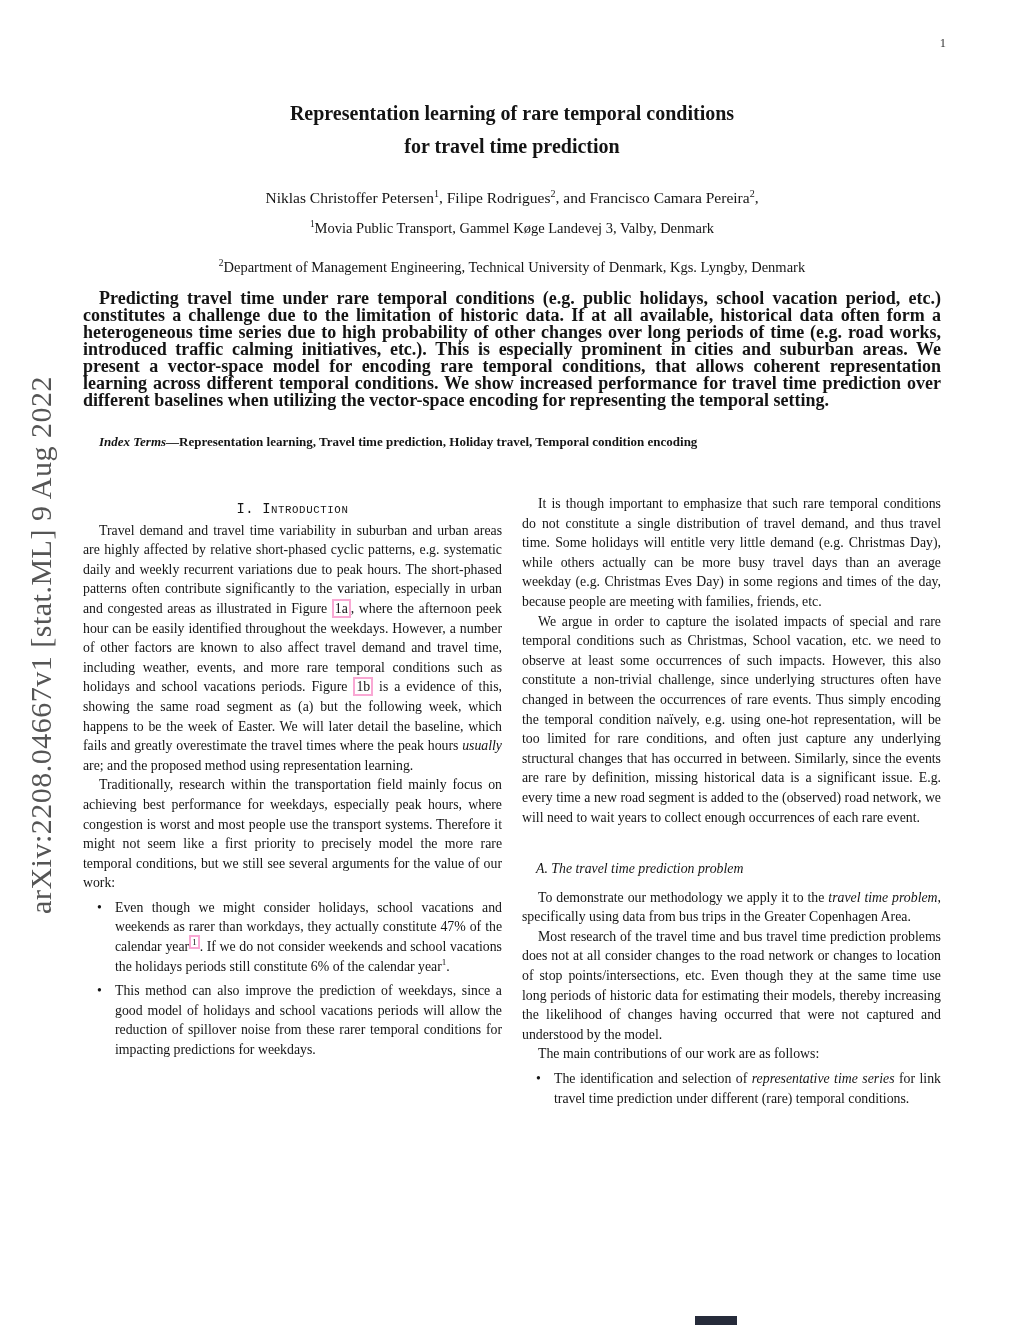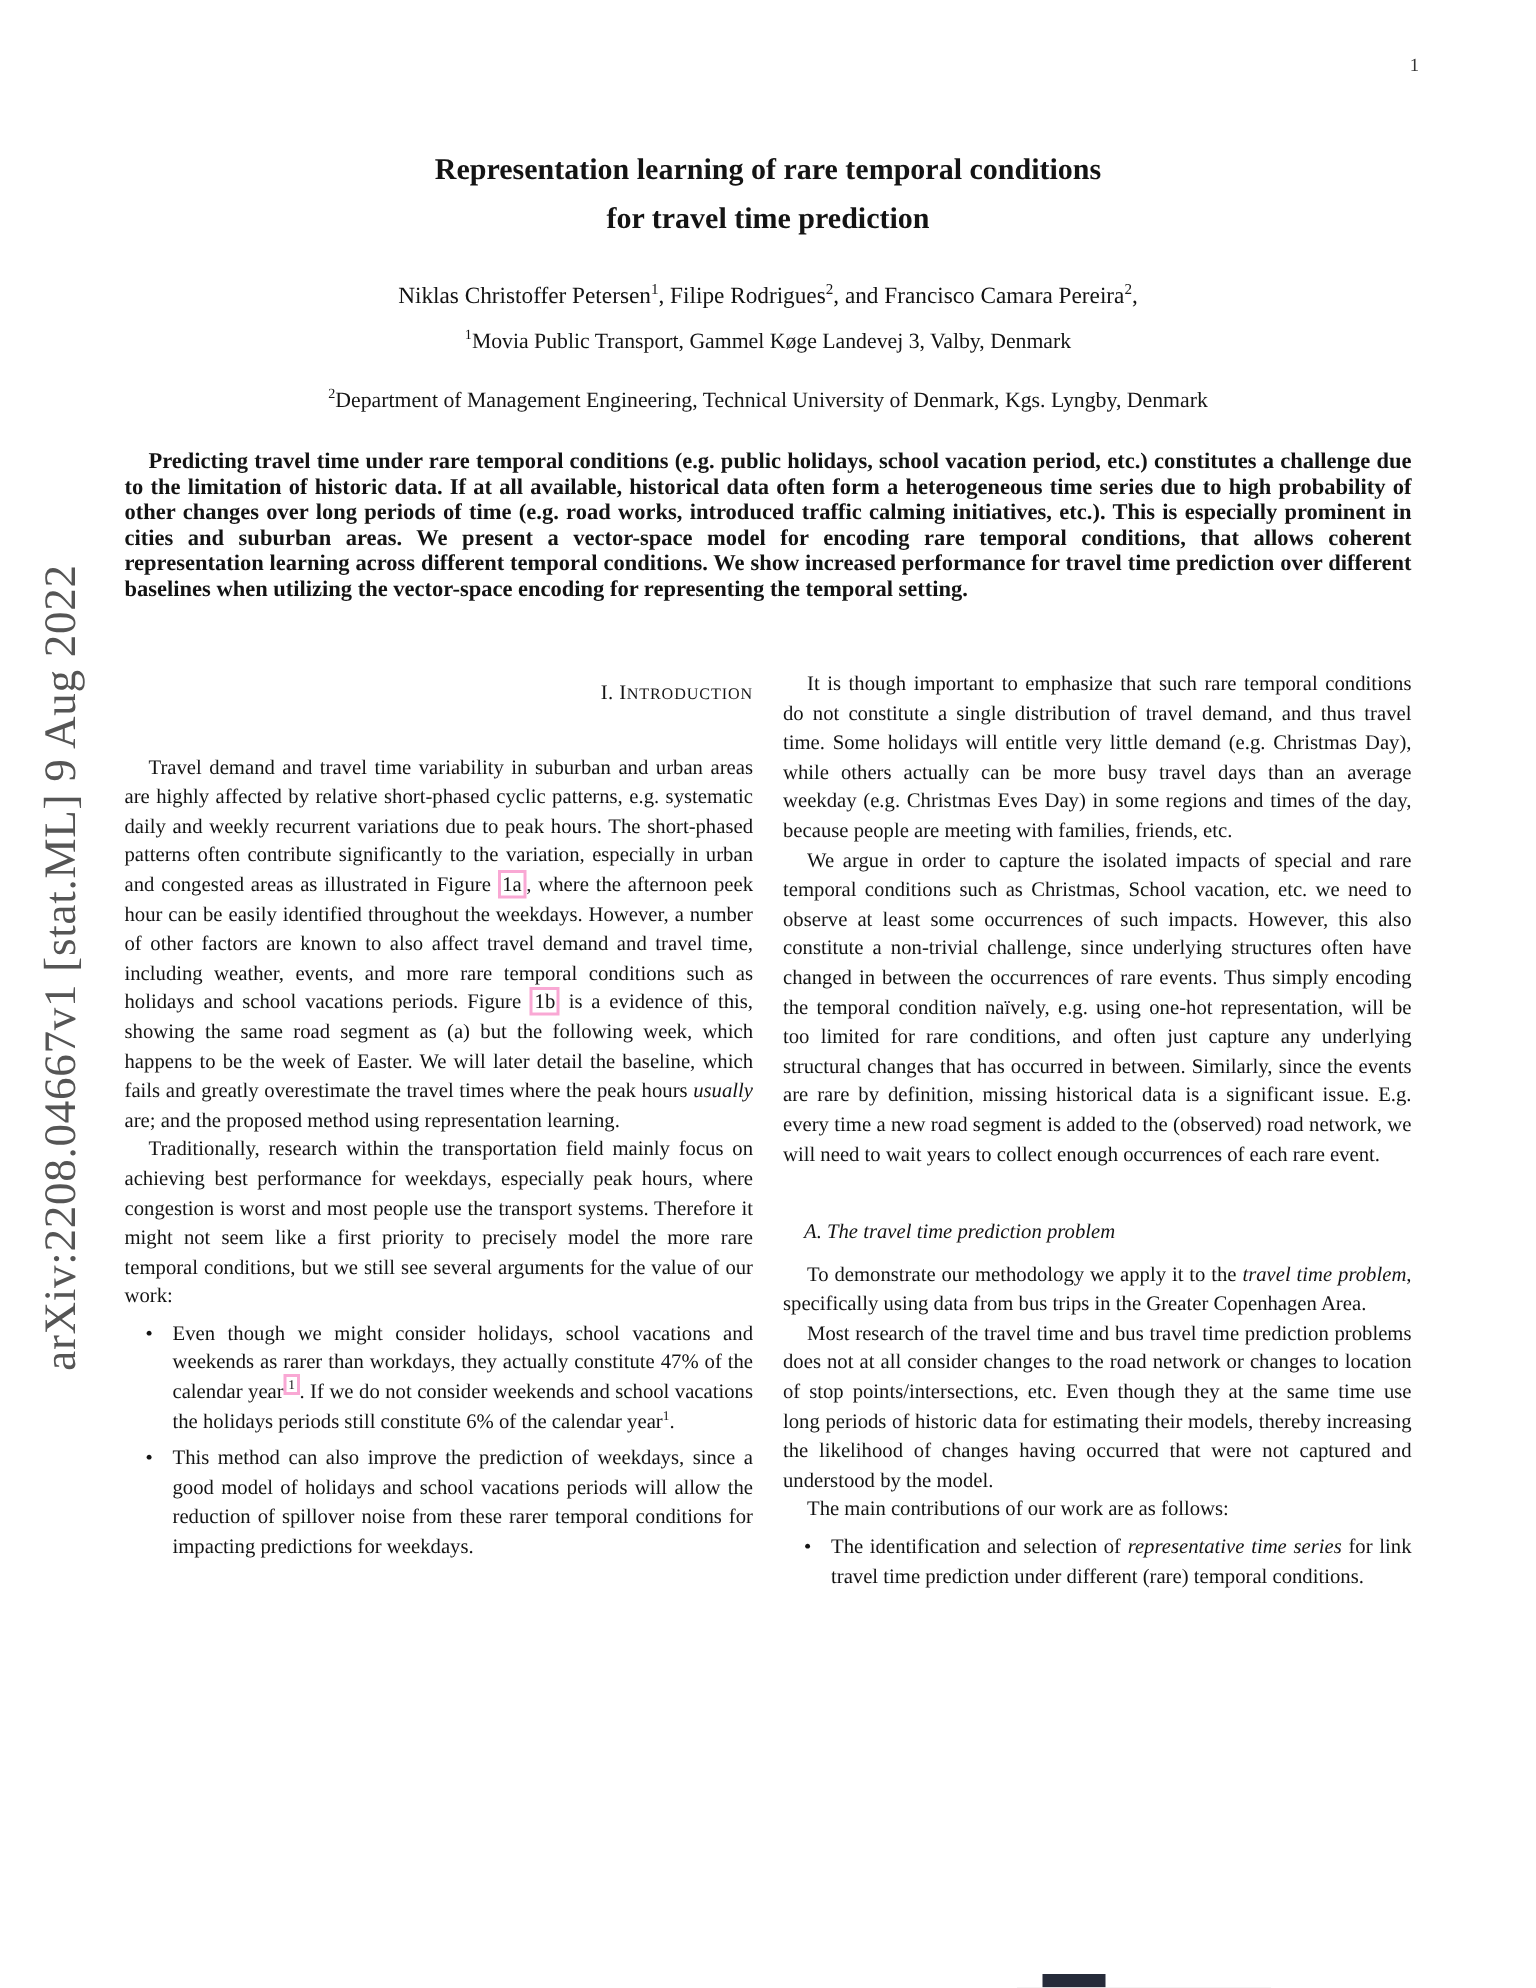--- a/index.html
+++ b/index.html
@@ -26,33 +26,33 @@
   .title {
     margin-top:97px; text-align:center;
     font-size:20px; line-height:33px; font-weight:bold;
   }
   .authors {
     margin-top:26px; text-align:center; font-size:15.5px;
   }
   .affil { margin-top:13px; text-align:center; font-size:14.5px; }
   .affil2 { margin-top:22px; }
   .abstract {
-    margin-top:24px; font-weight:bold; font-size:15px; line-height:17px;
+    margin-top:14px; font-weight:bold; font-size:18px; line-height:17px;
     text-align:justify; text-indent:16px;
   }
   .indexterms {
     margin-top:24px; font-weight:bold; font-size:13px; line-height:17px;
     text-indent:16px;
   }
   .columns {
     display:flex; gap:20px; margin-top:44px; height:782px; align-items:stretch;
   }
   .col { width:419px; display:flex; flex-direction:column; font-size:13.8px; line-height:19.6px; }
   .secheading {
-    margin-top:6px; margin-bottom:28px; text-align:right; letter-spacing:0.3px;
+    margin-top:6px; margin-bottom:0; text-align:center; letter-spacing:0.3px;font-family:Liberation Mono, monospace;
   }
   .para { text-align:justify; text-indent:16px; }
   .subheading { margin-top:32px; margin-bottom:9px; font-style:italic; text-indent:14px; }
   .bullet { display:flex; padding-left:14px; margin-top:5px; }
   .marker { width:18px; flex:none; }
   .btext { flex:1; text-align:justify; }
   .footnotes { margin-top:auto; font-size:11.8px; line-height:15px; }
   .fn1 { text-indent:9px; }
   .seg-i { font-style:italic; }
   .seg-bi { font-weight:bold; font-style:italic; }
@@ -80,20 +80,21 @@
       <div>for travel time prediction</div>
     </div>
 
     <div class="authors"><span>Niklas Christoffer Petersen</span><span class="seg-sup">1</span><span>, Filipe Rodrigues</span><span class="seg-sup">2</span><span>, and Francisco Camara Pereira</span><span class="seg-sup">2</span><span>,</span></div>
 
     <div class="affil"><span class="seg-sup">1</span><span>Movia Public Transport, Gammel Køge Landevej 3, Valby, Denmark</span></div>
     <div class="affil affil2"><span class="seg-sup">2</span><span>Department of Management Engineering, Technical University of Denmark, Kgs. Lyngby, Denmark</span></div>
 
     <p class="abstract">Predicting travel time under rare temporal conditions (e.g. public holidays, school vacation period, etc.) constitutes a challenge due to the limitation of historic data. If at all available, historical data often form a heterogeneous time series due to high probability of other changes over long periods of time (e.g. road works, introduced traffic calming initiatives, etc.). This is especially prominent in cities and suburban areas. We present a vector-space model for encoding rare temporal conditions, that allows coherent representation learning across different temporal conditions. We show increased performance for travel time prediction over different baselines when utilizing the vector-space encoding for representing the temporal setting.</p>
 
+    <p class="indexterms"><span class="seg-bi">Index Terms</span><span>—Representation learning, Travel time prediction, Holiday travel, Temporal condition encoding</span></p>
 
     <div class="columns">
 
       <div class="col">
         <div class="secheading"><span>I. I</span><span class="seg-sc">NTRODUCTION</span></div>
         <p class="para"><span>Travel demand and travel time variability in suburban and urban areas are highly affected by relative short-phased cyclic patterns, e.g. systematic daily and weekly recurrent variations due to peak hours. The short-phased patterns often contribute significantly to the variation, especially in urban and congested areas as illustrated in Figure </span><span class="seg-ref">1a</span><span>, where the afternoon peek hour can be easily identified throughout the weekdays. However, a number of other factors are known to also affect travel demand and travel time, including weather, events, and more rare temporal conditions such as holidays and school vacations periods. Figure </span><span class="seg-ref">1b</span><span> is a evidence of this, showing the same road segment as (a) but the following week, which happens to be the week of Easter. We will later detail the baseline, which fails and greatly overestimate the travel times where the peak hours </span><span class="seg-i">usually</span><span> are; and the proposed method using representation learning.</span></p>
         <p class="para">Traditionally, research within the transportation field mainly focus on achieving best performance for weekdays, especially peak hours, where congestion is worst and most people use the transport systems. Therefore it might not seem like a first priority to precisely model the more rare temporal conditions, but we still see several arguments for the value of our work:</p>
 
         <div class="bullet">
           <span class="marker">•</span>

